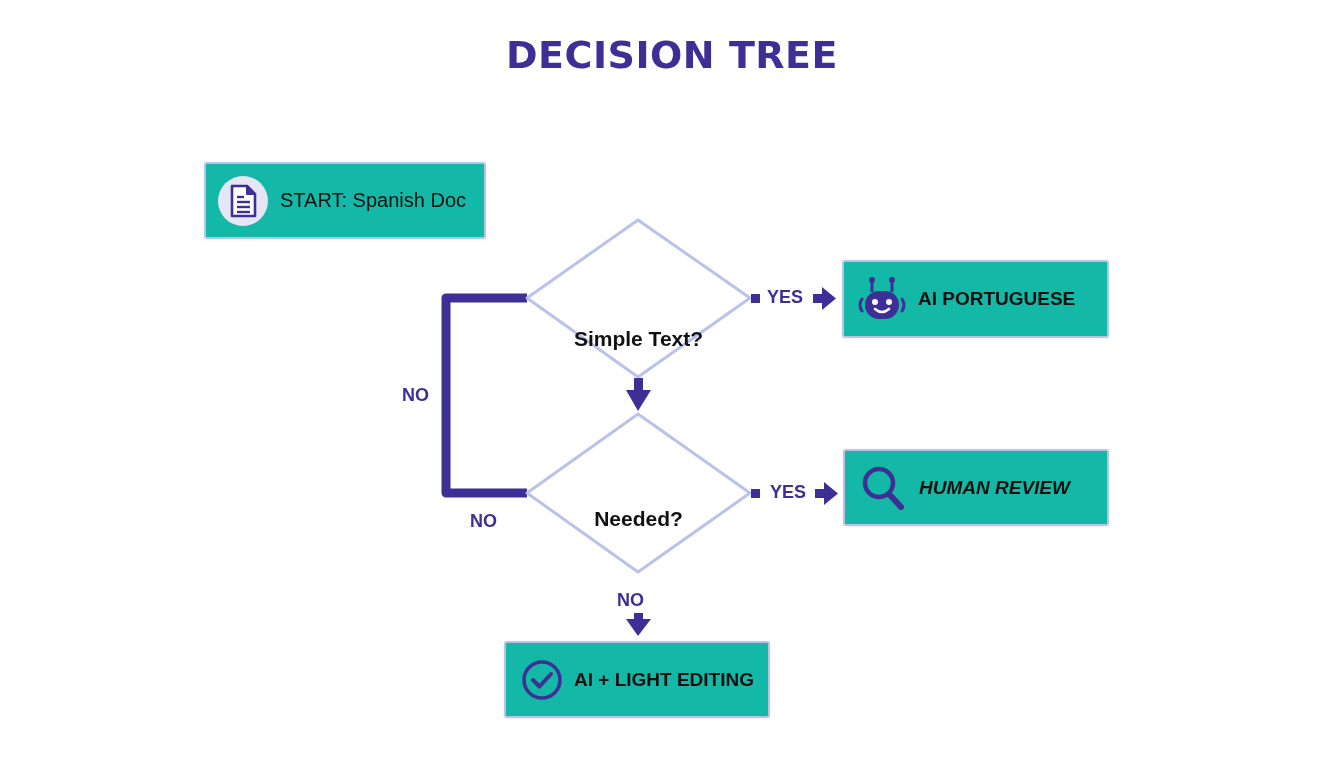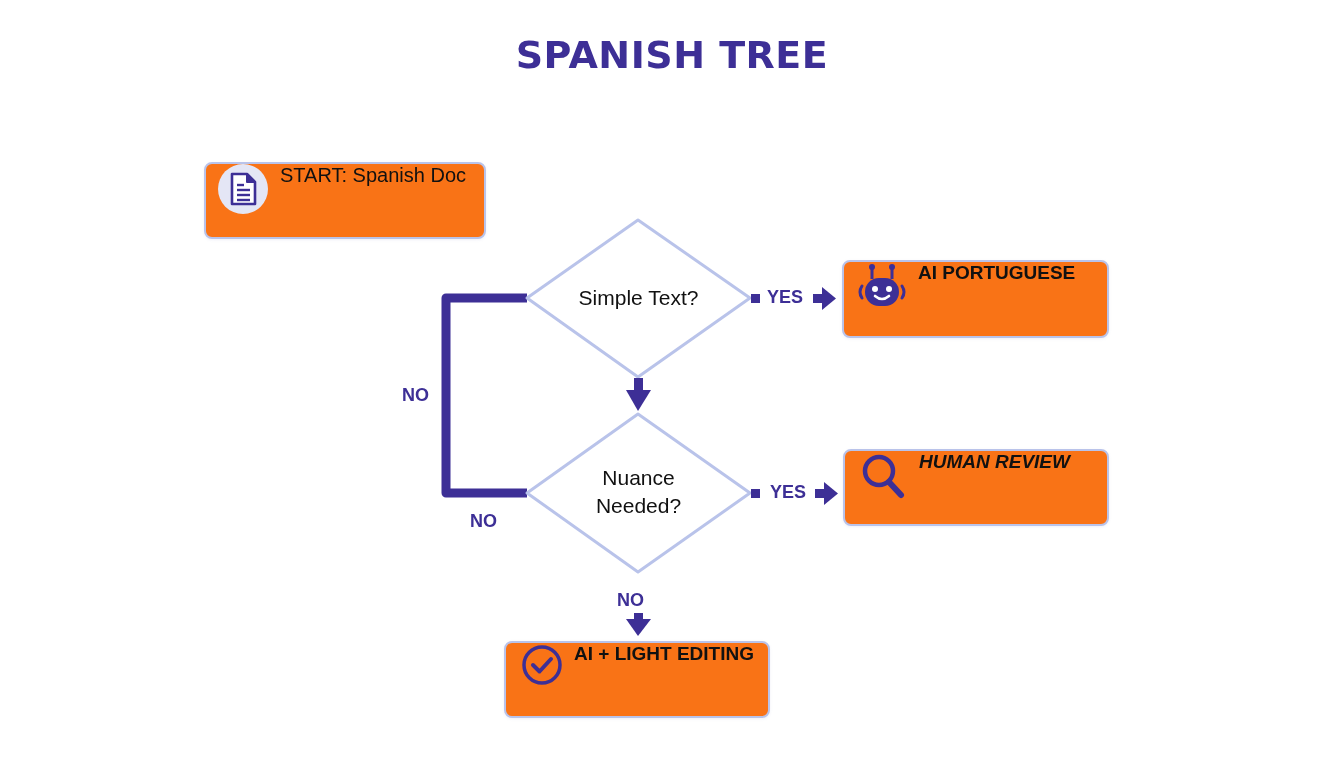--- a/index.html
+++ b/index.html
@@ -10,41 +10,41 @@
     }
     .title {
       position: absolute; left: 0; top: 32px; width: 1344px;
       text-align: center; color: #3d2f96; font-weight: 700;
       font-family: "DejaVu Sans", sans-serif;
       font-size: 38px; line-height: 46px; letter-spacing: 0.5px;
     }
     .title div { display: block; }
     .node {
       position: absolute; box-sizing: border-box;
-      border: 2.5px solid #b9c3ea; border-radius: 8px; background: #f97316;
-      display: flex; 
+      border: 2.5px solid #b9c3ea; border-radius: 3px; background: #14b8a6;
+      display: flex; align-items: center;
       box-shadow: 0 1px 3px rgba(120,130,200,0.12);
     }
     .node-label { color: #111111; font-weight: 700; font-size: 19px; white-space: nowrap; }
     .node-label.regular { font-weight: 400; font-size: 20px; color: #111; }
     .icon { flex: none; display: flex; align-items: center; justify-content: center; }
     svg.canvas { position: absolute; left: 0; top: 0; }
     .diamond-text {
-      position: absolute; text-align: center; color: #111; font-weight: 400;
-      font-size: 21px; line-height: 28px;
+      position: absolute; text-align: center; color: #111; font-weight: 700;
+      font-size: 21px; line-height: 28px; margin-top: 41px;
     }
     .edge-label {
       position: absolute; color: #3d2f96; font-weight: 700; font-size: 18px;
     }
   </style>
 </head>
 <body>
 
 <div class="title">
-  <div>SPANISH TREE</div>
+  <div>DECISION TREE</div>
 </div>
 
 <svg class="canvas" width="1344" height="768">
 
   <path d="M 527 298 L 446 298 L 446 493 L 527 493" fill="none" stroke="#3d2f96" stroke-width="9" stroke-linejoin="round"></path>
 
   <polygon points="638,220 750,298 638,377 527,298" fill="#ffffff" stroke="#b9c3ea" stroke-width="3" stroke-linejoin="round"></polygon>
 
   <rect x="634" y="378" width="9" height="14" fill="#3d2f96"></rect>
   <polygon points="626,390 651,390 638,411" fill="#3d2f96"></polygon>
@@ -63,21 +63,20 @@
   </g>
 
   <rect x="634" y="613" width="9" height="8" fill="#3d2f96"></rect>
   <polygon points="626,619 651,619 638,636" fill="#3d2f96"></polygon>
 </svg>
 
 <div class="diamond-text" style="left:527px; top:284px; width:223px;">
   <span>Simple Text?</span>
 </div>
 <div class="diamond-text" style="left:527px; top:464px; width:223px;">
-  <div>Nuance</div>
   <div>Needed?</div>
 </div>
 
 <div class="edge-label" style="left:767px; top:287px;">YES</div>
 <div class="edge-label" style="left:770px; top:482px;">YES</div>
 <div class="edge-label" style="left:402px; top:385px;">NO</div>
 <div class="edge-label" style="left:470px; top:511px;">NO</div>
 <div class="edge-label" style="left:617px; top:590px;">NO</div>
 
 <div class="node" style="left:204px; top:162px; width:282px; height:77px; padding-left:12px;">

